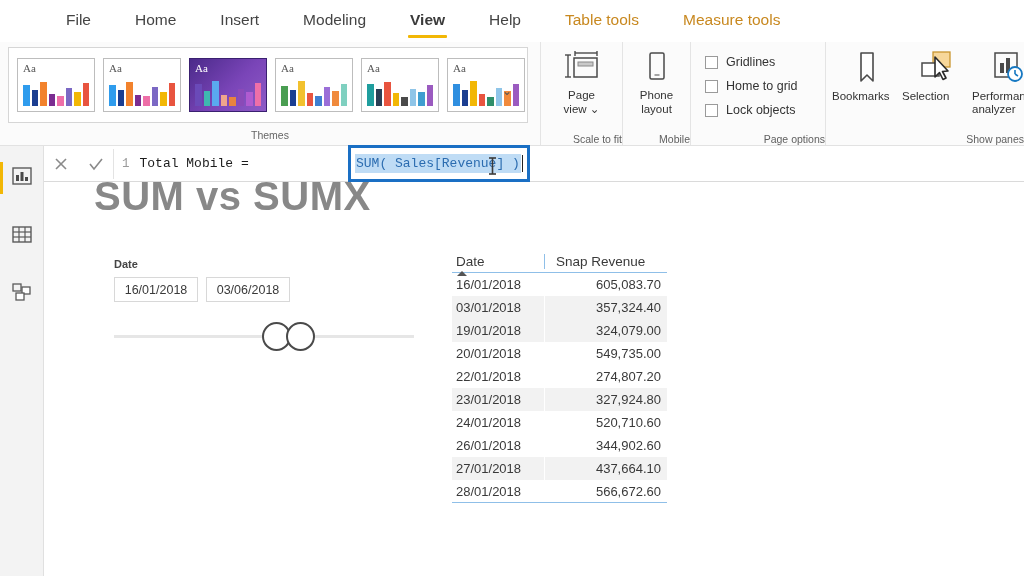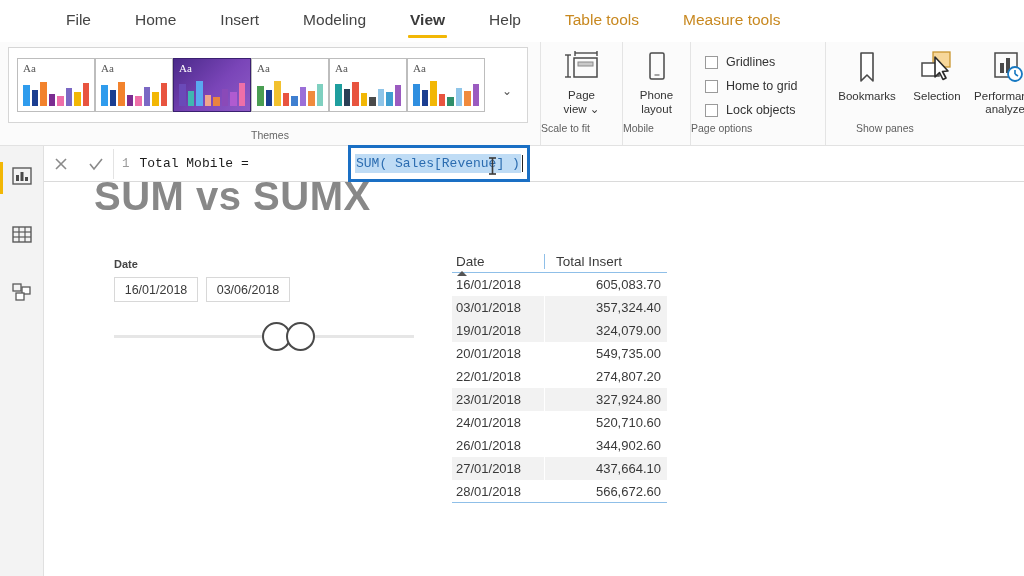--- a/index.html
+++ b/index.html
@@ -34,21 +34,21 @@
     position: absolute; top: 42px; left: 0; width: 1024px; height: 104px;
     background: #fbfbfb; border-bottom: 1px solid #e2e2e2;
   }
   .ribbon-inner { position: relative; width: 100%; height: 100%; display: flex; }
 
   
   .theme-group { position: relative; width: 540px; height: 100%; }
   .theme-gallery {
     position: absolute; left: 8px; top: 5px; width: 520px; height: 76px;
     border: 1px solid #d6d6d6; background: #fff;
-    display: flex; align-items: center; padding-left: 8px; 
+    display: flex; align-items: center; padding-left: 8px; gap: 8px;
   }
   .theme-thumb {
     width: 78px; height: 54px; border: 1px solid #bdbdbd; background: #fff;
     position: relative; overflow: hidden; cursor: pointer; flex: 0 0 auto;
   }
   .theme-thumb.selected {
     background: linear-gradient(135deg,#4b2a8a 0%, #7a45b8 55%, #8e5bc6 100%);
     border-color: #3a2070;
   }
   .theme-thumb .aa {
@@ -66,21 +66,21 @@
     color: #555; font-size: 12px; text-align: center; cursor: pointer;
   }
   .theme-label {
     position: absolute; left: 0; right: 0; bottom: 4px; text-align: center;
     font-size: 10.5px; color: #666;
   }
 
   
   .rgroup { position: relative; height: 100%; border-left: 1px solid #e4e4e4; }
   .rgroup .glabel {
-    position: absolute; bottom: 11px; left: 0; right: 0; text-align: left;
+    position: absolute; bottom: 0; left: 0; right: 0; text-align: right;
     font-size: 10.5px; color: #606060; white-space: nowrap;
   }
   .big-btn {
     position: absolute; top: 6px; left: 50%; transform: translateX(-50%);
     width: 62px; text-align: center; cursor: pointer;
   }
   .big-btn .bi { height: 40px; display: flex; align-items: center; justify-content: center; }
   .big-btn .bt {
     font-size: 11.5px; color: #333; line-height: 14px; white-space: pre-line; text-align: center;
   }
@@ -88,21 +88,21 @@
   .checks { position: absolute; top: 8px; left: 14px; }
   .chk-row { display: flex; align-items: center; height: 24px; cursor: pointer; }
   .chk-box {
     width: 13px; height: 13px; border: 1px solid #9a9a9a; background: #fff;
     margin-right: 8px; flex: 0 0 auto;
   }
   .chk-label { font-size: 12.5px; color: #333; white-space: nowrap; }
 
   .panes-row { position: absolute; top: 4px; left: 6px; display: flex; }
   .pane-btn {
-    width: 70px; text-align: center; cursor: pointer; position: relative;
+    width: 70px; text-align: left; cursor: pointer; position: relative;
   }
   .pane-btn .bi { height: 44px; display: flex; align-items: center; justify-content: center; }
   .pane-btn .bt { font-size: 11.5px; color: #333; line-height: 13px; white-space: pre-line; }
 
   
   .fxbar {
     position: absolute; top: 146px; left: 44px; width: 980px; height: 36px;
     background: #fff; border-bottom: 1px solid #dadada;
     display: flex; align-items: center;
   }
@@ -503,21 +503,21 @@
       </div>
     </div>
 
     <div class="tbl">
       <div class="tbl-head">
         <div class="th th-date">
           <span>Date</span>
           <span class="sort-asc"></span>
         </div>
         <div class="th th-rev">
-          <span>Total Insert</span>
+          <span>Snap Revenue</span>
         </div>
         <span class="head-div"></span>
       </div>
 
       <div class="tbl-row">
         <span class="cell-date">16/01/2018</span>
         <span class="cell-rev">605,083.70</span>
         <span class="row-div"></span>
       </div>
       <div class="tbl-row alt">

